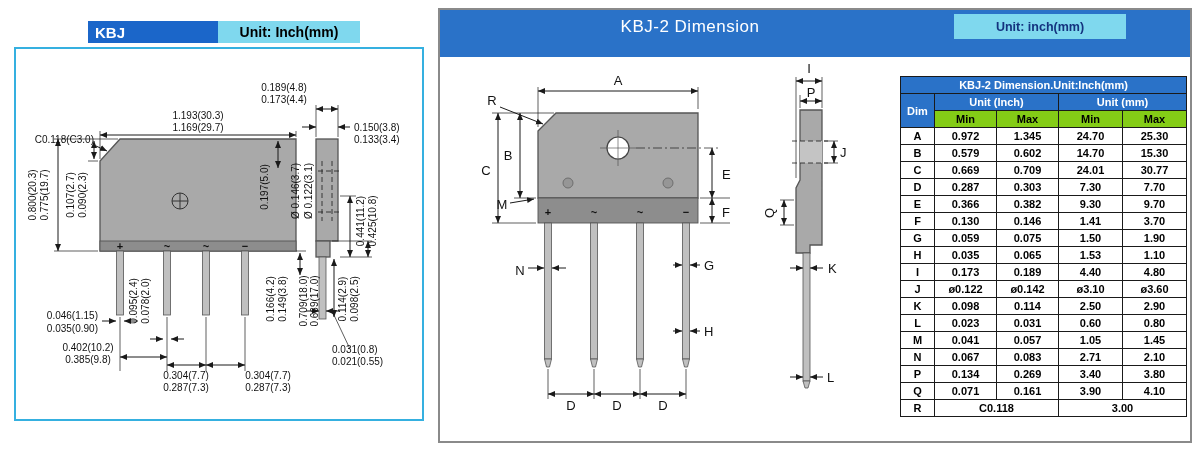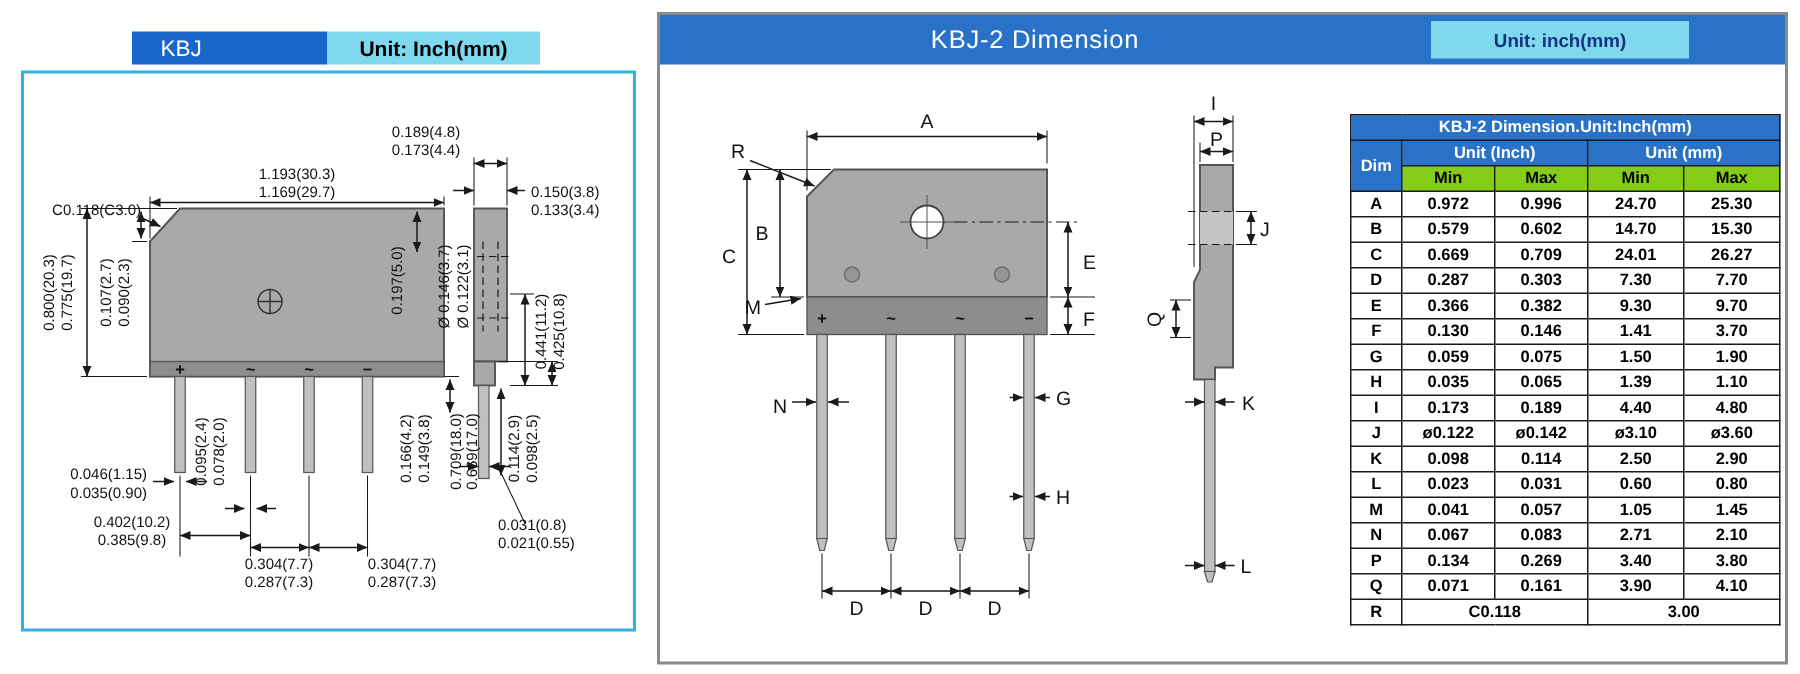--- a/index.html
+++ b/index.html
@@ -3,29 +3,29 @@
 <meta charset="utf-8">
 <style>
   * { margin:0; padding:0; box-sizing:border-box; }
   html,body { width:1200px; height:449px; background:#ffffff;
     font-family:"Liberation Sans", sans-serif; position:relative; overflow:hidden; }
 
   .abs { position:absolute; }
 
   
   .kbj-title { left:88px; top:21px; width:130px; height:22px; background:#1b66c9;
-    color:#fff; font-weight:normal; font-size:15px; display:flex; align-items:center; padding-left:19px; }
+    color:#fff; font-weight:bold; font-size:15px; display:flex; align-items:center; padding-left:7px; }
   .kbj-unit { left:218px; top:21px; width:142px; height:22px; background:#7fd8ee;
     color:#000; font-weight:bold; font-size:14px; display:flex; align-items:center; justify-content:center; }
 
   
   .left-panel { left:14px; top:47px; width:410px; height:374px; border:2px solid #35b0e0; background:#fff; }
   .right-panel { left:438px; top:8px; width:754px; height:435px; border:2px solid #8a8a8a; background:#fff; }
 
-  .right-bar { position:absolute; left:0; top:0; width:100%; height:33px; background:#2a72c8; }
+  .right-bar { position:absolute; left:0; top:0; width:100%; height:47px; background:#2a72c8; }
   .right-title { position:absolute; left:0; top:0; width:500px; height:33px; color:#fff;
     font-size:17px; display:flex; align-items:center; justify-content:center; letter-spacing:0.5px; }
   .right-unit { position:absolute; left:514px; top:4px; width:172px; height:25px; background:#7fd8ee;
     color:#14337f; font-weight:bold; font-size:12.5px; display:flex; align-items:center; justify-content:center; }
 
   .right-svg { position:absolute; left:8px; top:43px; }
   .left-svg  { position:absolute; left:0; top:0; }
 
   
   table.dim-table { position:absolute; left:460px; top:66px; border-collapse:collapse;
@@ -331,37 +331,37 @@
         <th class="t-minmax">Min</th>
         <th class="t-minmax">Max</th>
         <th class="t-minmax">Min</th>
         <th class="t-minmax">Max</th>
       </tr>
     </thead>
     <tbody>
         <tr>
           <td class="dimcol">A</td>
           <td>0.972</td>
-          <td>0.996</td>
+          <td>1.345</td>
           <td>24.70</td>
           <td>25.30</td>
         </tr>
         <tr>
           <td class="dimcol">B</td>
           <td>0.579</td>
           <td>0.602</td>
           <td>14.70</td>
           <td>15.30</td>
         </tr>
         <tr>
           <td class="dimcol">C</td>
           <td>0.669</td>
           <td>0.709</td>
           <td>24.01</td>
-          <td>26.27</td>
+          <td>30.77</td>
         </tr>
         <tr>
           <td class="dimcol">D</td>
           <td>0.287</td>
           <td>0.303</td>
           <td>7.30</td>
           <td>7.70</td>
         </tr>
         <tr>
           <td class="dimcol">E</td>
@@ -381,21 +381,21 @@
           <td class="dimcol">G</td>
           <td>0.059</td>
           <td>0.075</td>
           <td>1.50</td>
           <td>1.90</td>
         </tr>
         <tr>
           <td class="dimcol">H</td>
           <td>0.035</td>
           <td>0.065</td>
-          <td>1.39</td>
+          <td>1.53</td>
           <td>1.10</td>
         </tr>
         <tr>
           <td class="dimcol">I</td>
           <td>0.173</td>
           <td>0.189</td>
           <td>4.40</td>
           <td>4.80</td>
         </tr>
         <tr>

